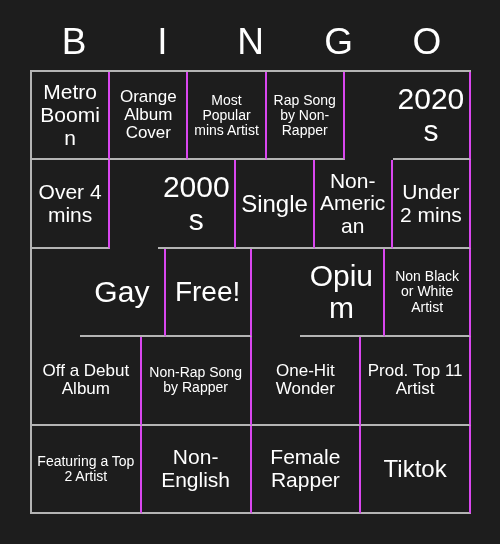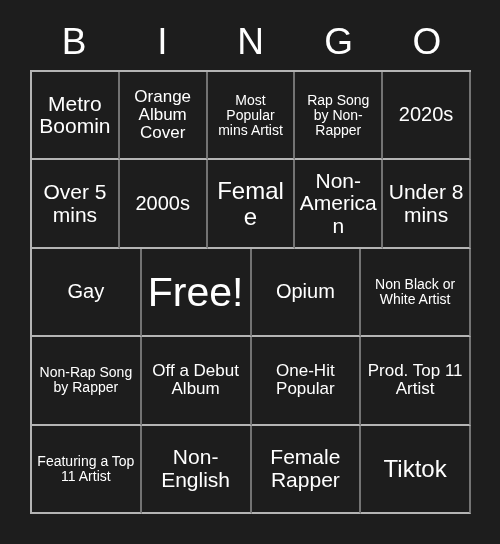--- a/index.html
+++ b/index.html
@@ -61,44 +61,44 @@
   }
   .bingo-row {
     flex: 1 1 0;
     display: flex;
     flex-direction: row;
     min-height: 0;
   }
   .bingo-cell {
     flex: 1 1 0;
     box-sizing: border-box;
-    border-right: 2px solid #737373;
+    border-right: 2px solid #d946ef;
     border-bottom: 2px solid #b4b4b4;
     background: #1d1d1d;
     color: #ffffff;
     display: flex;
     align-items: center;
     justify-content: center;
     text-align: center;
     padding: 8px 3px;
     min-width: 0;
     overflow: hidden;
     line-height: 1.08;
     font-weight: 400;
     word-break: break-word;
     hyphens: none;
     user-select: none;
   }
   
-  .bingo-cell.size-xl { font-size: 20px; }
+  .bingo-cell.size-xl { font-size: 30px; margin-left: 48px; }
   .bingo-cell.size-lg { font-size: 24px; }
   .bingo-cell.size-md { font-size: 21px; }
   .bingo-cell.size-sm { font-size: 17px; }
   .bingo-cell.size-xs { font-size: 14px; }
-  .bingo-cell.free-space { font-size: 41px; }
+  .bingo-cell.free-space { font-size: 28px; }
 </style>
 </head>
 <body>
 
 <div id="bingo-card">
 
   <div id="header-row">
     <div class="header-letter">B</div>
     <div class="header-letter">I</div>
     <div class="header-letter">N</div>
@@ -110,42 +110,42 @@
 
     <div class="bingo-row">
       <div class="bingo-cell size-md">Metro Boomin</div>
       <div class="bingo-cell size-sm">Orange Album Cover</div>
       <div class="bingo-cell size-xs">Most Popular mins Artist</div>
       <div class="bingo-cell size-xs">Rap Song by Non-Rapper</div>
       <div class="bingo-cell size-xl">2020s</div>
     </div>
 
     <div class="bingo-row">
-      <div class="bingo-cell size-md">Over 5 mins</div>
+      <div class="bingo-cell size-md">Over 4 mins</div>
       <div class="bingo-cell size-xl">2000s</div>
-      <div class="bingo-cell size-lg">Female</div>
+      <div class="bingo-cell size-lg">Single</div>
       <div class="bingo-cell size-md">Non-American</div>
-      <div class="bingo-cell size-md">Under 8 mins</div>
+      <div class="bingo-cell size-md">Under 2 mins</div>
     </div>
 
     <div class="bingo-row">
       <div class="bingo-cell size-xl">Gay</div>
       <div class="bingo-cell free-space">Free!</div>
       <div class="bingo-cell size-xl">Opium</div>
       <div class="bingo-cell size-xs">Non Black or White Artist</div>
     </div>
 
     <div class="bingo-row">
+      <div class="bingo-cell size-sm">Off a Debut Album</div>
       <div class="bingo-cell size-xs">Non-Rap Song by Rapper</div>
-      <div class="bingo-cell size-sm">Off a Debut Album</div>
-      <div class="bingo-cell size-sm">One-Hit Popular</div>
+      <div class="bingo-cell size-sm">One-Hit Wonder</div>
       <div class="bingo-cell size-sm">Prod. Top 11 Artist</div>
     </div>
 
     <div class="bingo-row">
-      <div class="bingo-cell size-xs">Featuring a Top 11 Artist</div>
+      <div class="bingo-cell size-xs">Featuring a Top 2 Artist</div>
       <div class="bingo-cell size-md">Non-English</div>
       <div class="bingo-cell size-md">Female Rapper</div>
       <div class="bingo-cell size-lg">Tiktok</div>
     </div>
 
   </div>
 </div>
 
 </body></html>

